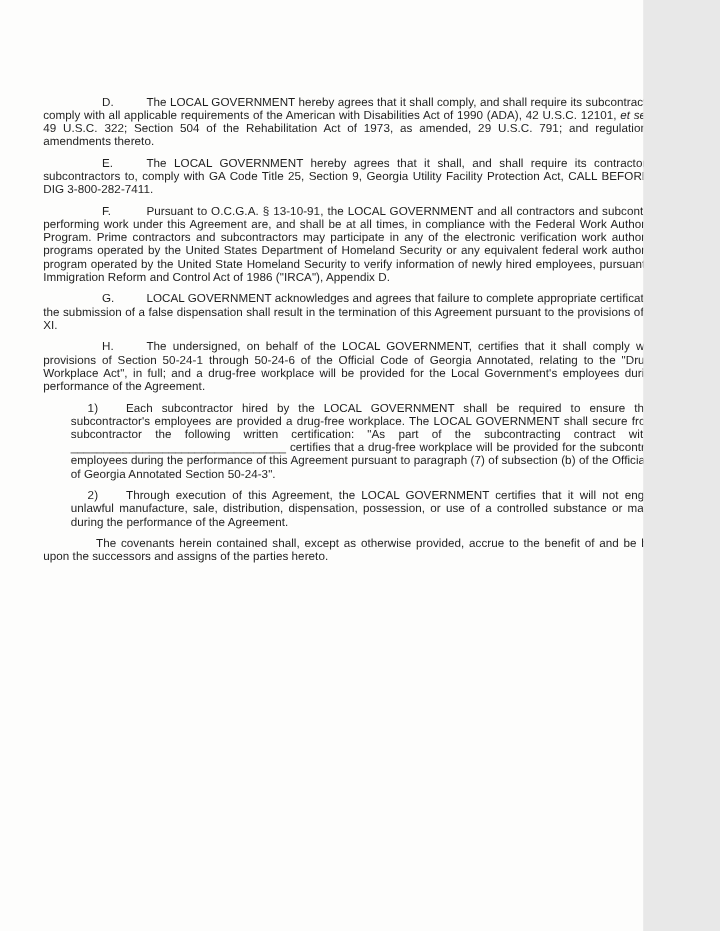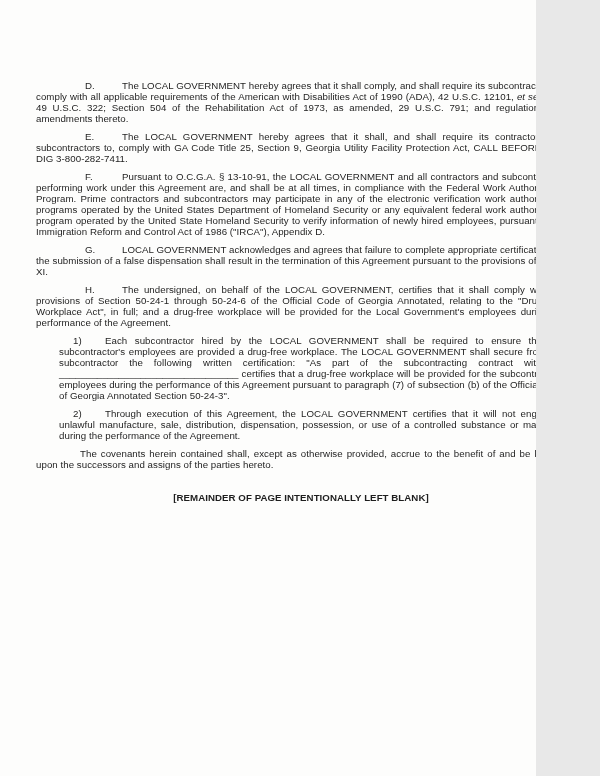--- a/index.html
+++ b/index.html
@@ -78,17 +78,16 @@
     <p class="sec"><span class="sec-label">G.</span><span><span>LOCAL GOVERNMENT acknowledges and agrees that failure to complete appropriate certifications or the submission of a false dispensation shall result in the termination of this Agreement pursuant to the provisions of Article XI.</span></span></p>
 
     <p class="sec"><span class="sec-label">H.</span><span><span>The undersigned, on behalf of the LOCAL GOVERNMENT, certifies that it shall comply with the provisions of Section 50-24-1 through 50-24-6 of the Official Code of Georgia Annotated, relating to the "Drug-Free Workplace Act", in full; and a drug-free workplace will be provided for the Local Government's employees during the performance of the Agreement.</span></span></p>
 
     <p class="sub"><span class="sub-label">1)</span><span><span>Each subcontractor hired by the LOCAL GOVERNMENT shall be required to ensure that the subcontractor's employees are provided a drug-free workplace.  The LOCAL GOVERNMENT shall secure from that subcontractor the following written certification:  "As part of the subcontracting contract with __, _________________________________ certifies that a drug-free workplace will be provided for the subcontractor's employees during the performance of this Agreement pursuant to paragraph (7) of subsection (b) of the Official Code of Georgia Annotated Section 50-24-3".</span></span></p>
 
     <p class="sub"><span class="sub-label">2)</span><span><span>Through execution of this Agreement, the LOCAL GOVERNMENT certifies that it will not engage in unlawful manufacture, sale, distribution, dispensation, possession, or use of a controlled substance or marijuana during the performance of the Agreement.</span></span></p>
 
     <p class="closing"><span><span>The covenants herein contained shall, except as otherwise provided, accrue to the benefit of and be binding upon the successors and assigns of the parties hereto.</span></span></p>
 
-    <p class="remainder">[REMAINDER OF PAGE INTENTIONALLY LEFT BLANK]</p>
 
   </div>
 
 </div>
 
 </body></html>

